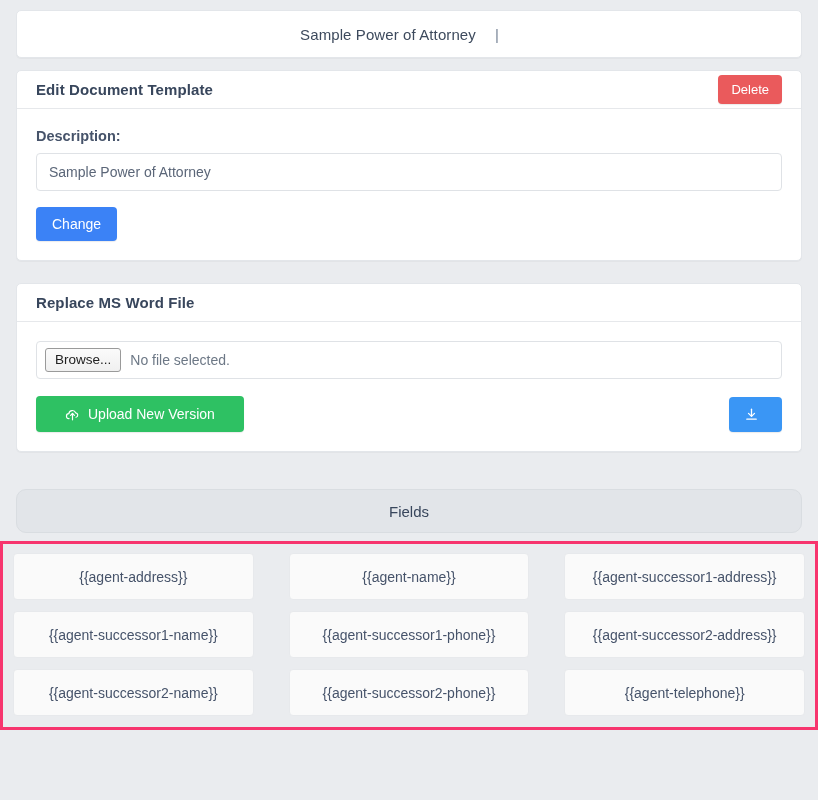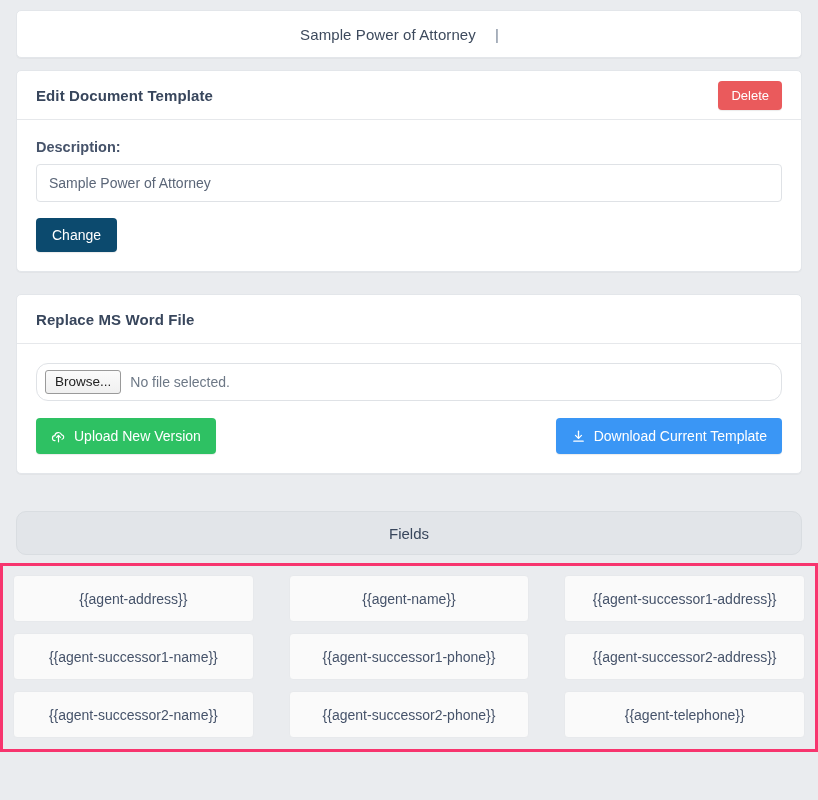--- a/index.html
+++ b/index.html
@@ -46,21 +46,21 @@
     letter-spacing: .1px;
   }
   .titlebar-sep {
     margin: 0 19px;
     color: #7a8699;
     font-size: 15px;
   }
 
   
   .card-header {
-    height: 49px;
+    height: 38px;
     display: flex;
     align-items: center;
     justify-content: space-between;
     padding: 0 19px;
     border-bottom: 1px solid #e6e8eb;
   }
   .card-title {
     font-size: 15px;
     font-weight: bold;
     color: #38465c;
@@ -76,22 +76,22 @@
     border: none;
     border-radius: 4px;
     font-family: "Liberation Sans", sans-serif;
     font-size: 13.5px;
     color: #ffffff;
     cursor: pointer;
     white-space: nowrap;
     box-shadow: 0 1px 1px rgba(0,0,0,.08);
   }
   .btn-danger { background: #ea5a5c; padding: 7px 13px; font-size: 13px; }
-  .btn-success { background: #0c4a6e; padding: 9px 16px; font-size: 14px; }
-  .btn-upload  { background: #2ec163; padding: 10px 15px; font-size: 14px; }
+  .btn-success { background: #3b82f6; padding: 9px 16px; font-size: 14px; }
+  .btn-upload  { background: #2ec163; padding: 10px 29px; font-size: 14px; }
   .btn-primary { background: #3a96f5; padding: 10px 15px; font-size: 14px; }
 
   .btn-ico {
     display: inline-flex;
     align-items: center;
     margin-right: 8px;
   }
   .btn-ico svg { display: block; }
 
   
@@ -120,21 +120,21 @@
     font-size: 14.5px;
     color: #46536a;
     margin: 0 0 10px 0;
   }
 
   
   .file-control {
     width: 100%;
     height: 38px;
     border: 1px solid #dfe2e6;
-    border-radius: 12px;
+    border-radius: 4px;
     background: #ffffff;
     display: flex;
     align-items: center;
     padding: 0 8px;
   }
   .browse-btn {
     background: linear-gradient(#fbfbfb, #f0f0f0);
     border: 1px solid #9a9a9a;
     border-radius: 3px;
     font-family: "Liberation Sans", sans-serif;
@@ -245,21 +245,20 @@
         </button>
 
         <button class="btn btn-primary">
           <span class="btn-ico">
             <svg width="15" height="15" viewBox="0 0 24 24" fill="none" stroke="#ffffff" stroke-width="2.1" stroke-linecap="round" stroke-linejoin="round">
               <path d="M12 3.5v11"></path>
               <path d="M7.2 10.2 12 15l4.8-4.8"></path>
               <path d="M4.5 19.5h15"></path>
             </svg>
           </span>
-          <span>Download Current Template</span>
         </button>
       </div>
     </div>
   </div>
 
   <div class="fields-wrap">
     <div class="fields-header">
       <span>Fields</span>
     </div>
 

